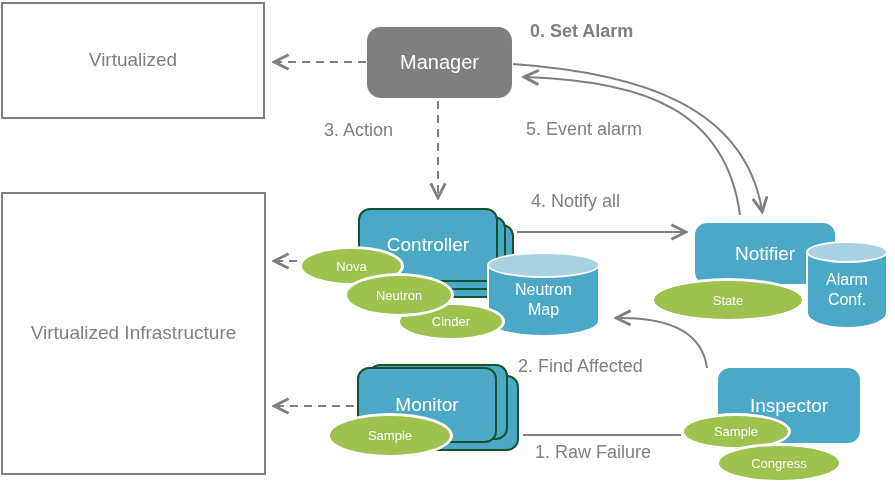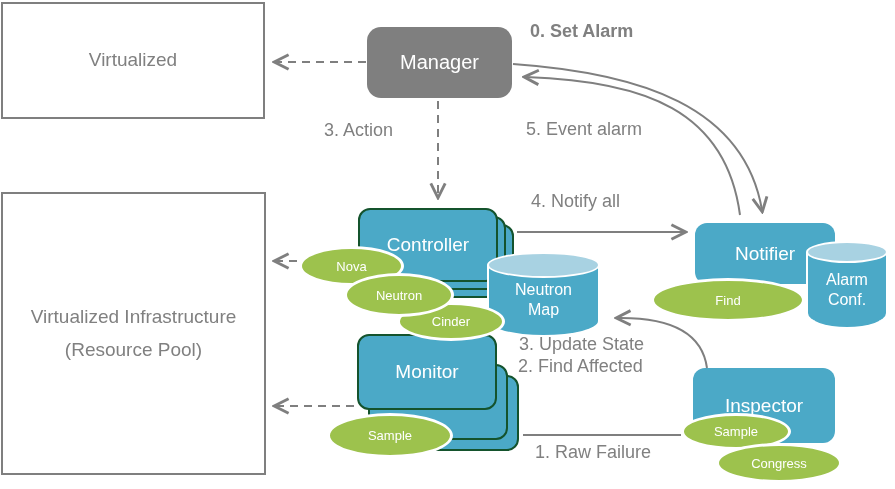--- a/index.html
+++ b/index.html
@@ -52,44 +52,43 @@
 <body>
 
 <div id="canvas">
 
   <div class="outline-box" style="left:1px;top:2px;width:264px;height:117px;">
     <span>Virtualized</span>
   </div>
 
   <div class="outline-box" style="left:1px;top:192px;width:265px;height:283px;gap:8px;">
     <span>Virtualized  Infrastructure</span>
-    <span>(Resource Pool)</span>
   </div>
 
   <div class="gray-node" style="left:367px;top:27px;width:145px;height:71px;">
     <span>Manager</span>
   </div>
 
   <div class="blue-node" style="left:374px;top:224px;width:140px;height:74px;"></div>
   <div class="blue-node" style="left:366px;top:216px;width:140px;height:74px;"></div>
   <div class="blue-node" style="left:358px;top:208px;width:140px;height:74px;">
     <span>Controller</span>
   </div>
 
   <div class="blue-node" style="left:379px;top:375px;width:140px;height:76px;"></div>
   <div class="blue-node" style="left:368px;top:364px;width:140px;height:76px;"></div>
-  <div class="blue-node" style="left:357px;top:334px;width:140px;height:76px;">
+  <div class="blue-node" style="left:357px;top:367px;width:140px;height:76px;">
     <span>Monitor</span>
   </div>
 
   <div class="blue-node plain" style="left:695px;top:223px;width:140px;height:61px;">
     <span>Notifier</span>
   </div>
 
-  <div class="blue-node plain" style="left:693px;top:368px;width:142px;height:75px;">
+  <div class="blue-node plain" style="left:718px;top:368px;width:142px;height:75px;">
     <span>Inspector</span>
   </div>
 
   <div class="cylinder" style="left:487px;top:252px;width:113px;height:85px;z-index:5;">
     <div class="cyl-body" style="top:13px;"></div>
     <div class="cyl-top" style="height:26px;"></div>
     <div class="cyl-label">
       <span>Neutron</span>
       <span>Map</span>
     </div>
@@ -111,34 +110,33 @@
   <div class="ellipse" style="left:397px;top:302px;width:108px;height:39px;z-index:6;">
     <span>Cinder</span>
   </div>
   <div class="ellipse" style="left:344px;top:273px;width:110px;height:44px;z-index:6;">
     <span>Neutron</span>
   </div>
   <div class="ellipse" style="left:327px;top:413px;width:126px;height:45px;z-index:6;">
     <span>Sample</span>
   </div>
   <div class="ellipse" style="left:651px;top:278px;width:154px;height:44px;z-index:6;">
-    <span>Find</span>
+    <span>State</span>
   </div>
   <div class="ellipse" style="left:681px;top:413px;width:110px;height:37px;z-index:6;">
     <span>Sample</span>
   </div>
   <div class="ellipse" style="left:716px;top:443px;width:126px;height:40px;z-index:6;text-align:center;">
     <span>Congress</span>
   </div>
 
   <div class="flow-label" style="left:530px;top:21px;font-weight:bold;">0. Set Alarm</div>
   <div class="flow-label" style="left:324px;top:120px;">3. Action</div>
   <div class="flow-label" style="left:526px;top:119px;">5. Event alarm</div>
   <div class="flow-label" style="left:531px;top:191px;">4. Notify all</div>
-  <div class="flow-label" style="left:519px;top:334px;">3. Update State</div>
   <div class="flow-label" style="left:518px;top:356px;">2. Find Affected</div>
   <div class="flow-label" style="left:535px;top:442px;">1. Raw Failure</div>
 
   <svg id="connectors" width="895" height="489" viewBox="0 0 895 489">
     <defs>
       <marker id="arr" viewBox="0 0 10 10" refX="8" refY="5" markerWidth="9" markerHeight="9" orient="auto-start-reverse">
         <path d="M1,1 L9,5 L1,9" fill="none" stroke="#7f7f7f" stroke-width="1.6"></path>
       </marker>
     </defs>
     <path d="M366,62 L276,62" stroke="#7f7f7f" stroke-width="2" fill="none" stroke-dasharray="8,6" marker-end="url(#arr)"></path>

